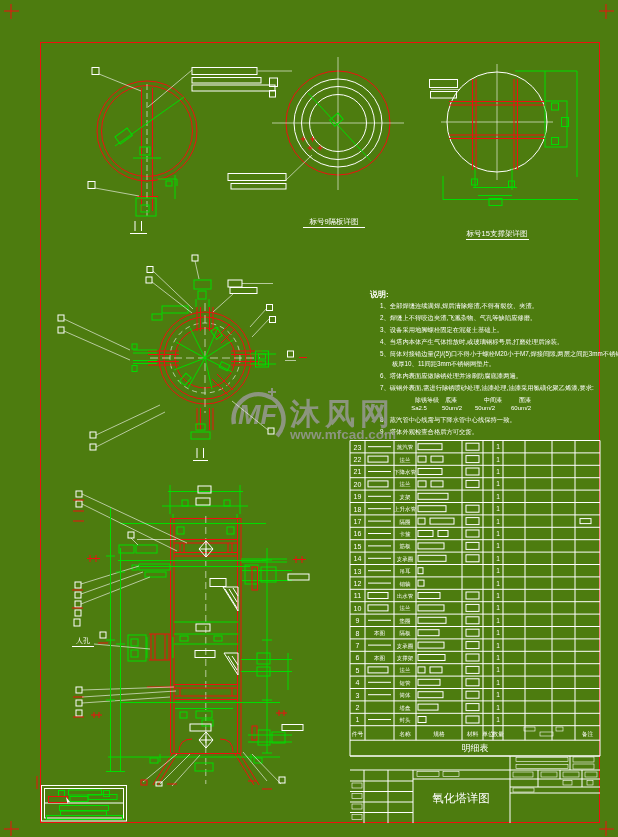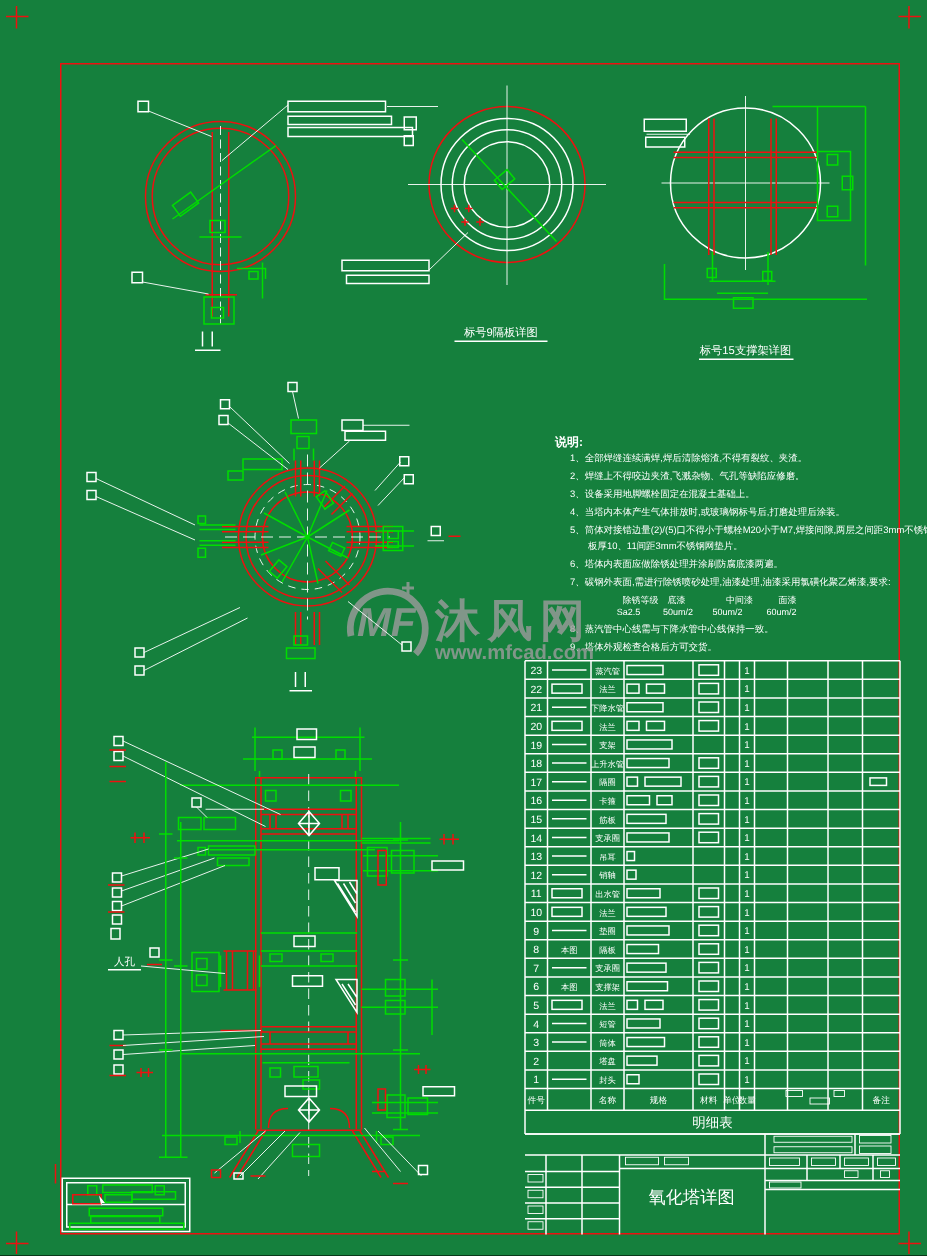--- a/index.html
+++ b/index.html
@@ -1,16 +1,16 @@
 <!DOCTYPE html>
 <html><head>
 <meta charset="utf-8">
 <style>
   html,body{margin:0;padding:0;background:#000;}
-  #canvas{position:relative;width:618px;height:837px;background:#15803d;overflow:hidden;}
+  #canvas{position:relative;width:618px;height:837px;background:#4d7c0f;overflow:hidden;}
   svg{position:absolute;left:0;top:0;}
   .r{stroke:#ee1010;fill:none;stroke-width:1;}
   .g{stroke:#00dd00;fill:none;stroke-width:1;}
   .w{stroke:#ffffff;fill:none;stroke-width:1;}
   .thin{stroke-width:0.6;}
   .tw{fill:#ffffff;stroke:none;font-family:"Liberation Sans","DejaVu Sans",sans-serif;}
   .tgray{fill:#9c9c9c;stroke:none;font-family:"Liberation Sans","DejaVu Sans",sans-serif;}
   .wm{stroke:#9c9c9c;fill:none;}
 </style>
 </head>

